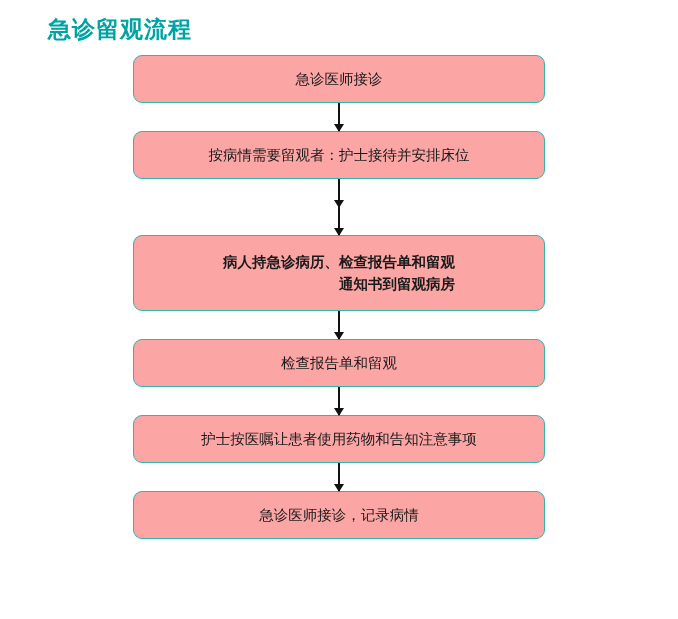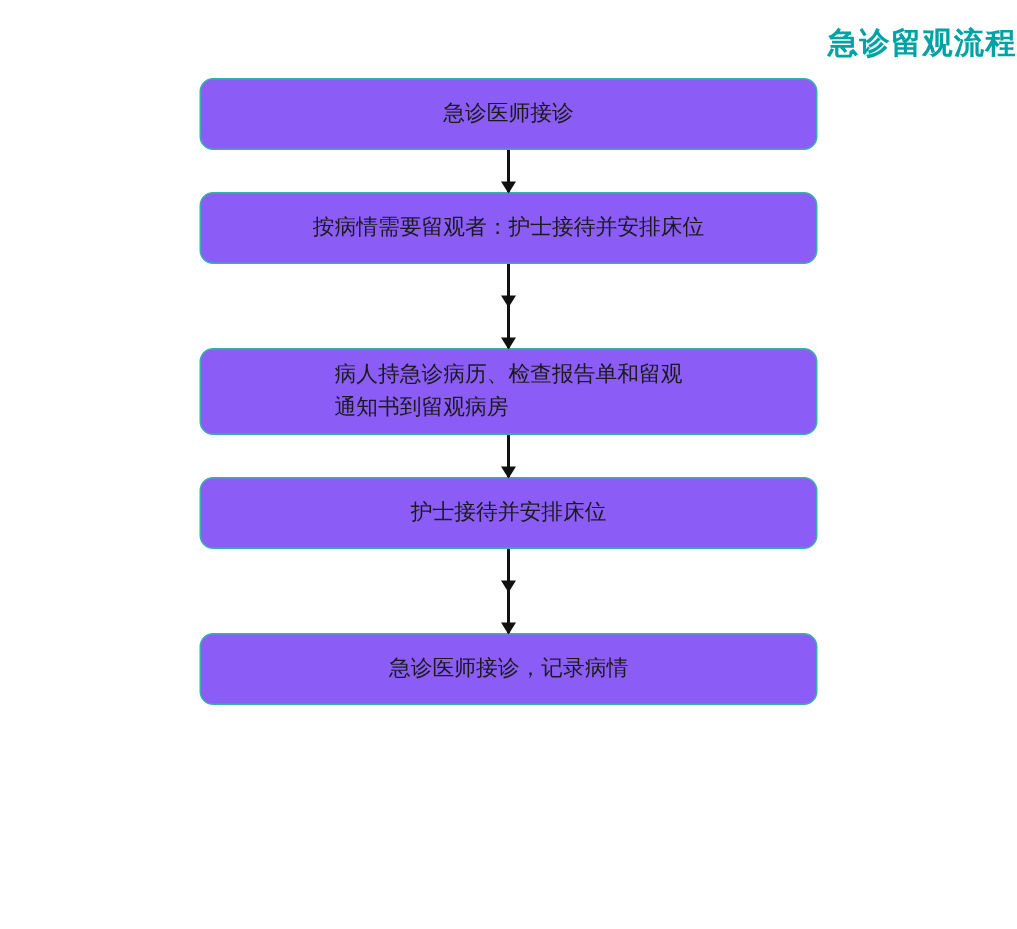--- a/index.html
+++ b/index.html
@@ -12,51 +12,52 @@
     background: #ffffff;
     font-family: "DejaVu Sans", "Liberation Sans", sans-serif;
     overflow: hidden;
   }
   .flow-root {
     position: relative;
     width: 678px;
     height: 619px;
   }
   .flow-title {
-    text-align: right;
-    font-size: 20px;
+    text-align: left;
+    font-size: 23px;
     font-weight: bold;
     color: #00a3a3;
     letter-spacing: 1px;
     padding-top: 18px;
     line-height: 1;
+    padding-left: 48px;
   }
   .flow-body {
     margin-top: 14px;
     display: flex;
     flex-direction: column;
     align-items: center;
   }
   .node {
     width: 412px;
     box-sizing: border-box;
-    background: #8b5cf6;
+    background: #fca5a5;
     border: 1px solid #36b2ad;
     border-radius: 9px;
     color: #1a1a1a;
     font-size: 14.5px;
     line-height: 1.55;
-    text-align: left;
+    text-align: right;
     display: flex;
     align-items: center;
     justify-content: center;
     white-space: pre-line;
   }
   .node.h1 { height: 48px; }
-  .node.h2 { height: 58px; }
+  .node.h2 { height: 76px; font-weight: bold; }
   .connector {
     width: 2px;
     position: relative;
     background: #111111;
   }
   .connector.c1 { height: 28px; }
   .connector .head {
     position: absolute;
     left: 50%;
     bottom: -1px;
@@ -90,25 +91,26 @@
     <div class="connector c1">
         <span class="head"></span>
       </div>
 
     <div class="node h2">病人持急诊病历、检查报告单和留观
 通知书到留观病房</div>
     <div class="connector c1">
         <span class="head"></span>
       </div>
 
-    <div class="node h1">护士接待并安排床位</div>
+    <div class="node h1">检查报告单和留观</div>
     <div class="connector c1">
         <span class="head"></span>
       </div>
 
+    <div class="node h1">护士按医嘱让患者使用药物和告知注意事项</div>
     <div class="connector c1">
         <span class="head"></span>
       </div>
 
     <div class="node h1">急诊医师接诊，记录病情</div>
 
   </div>
 </div>
 
 </body></html>

